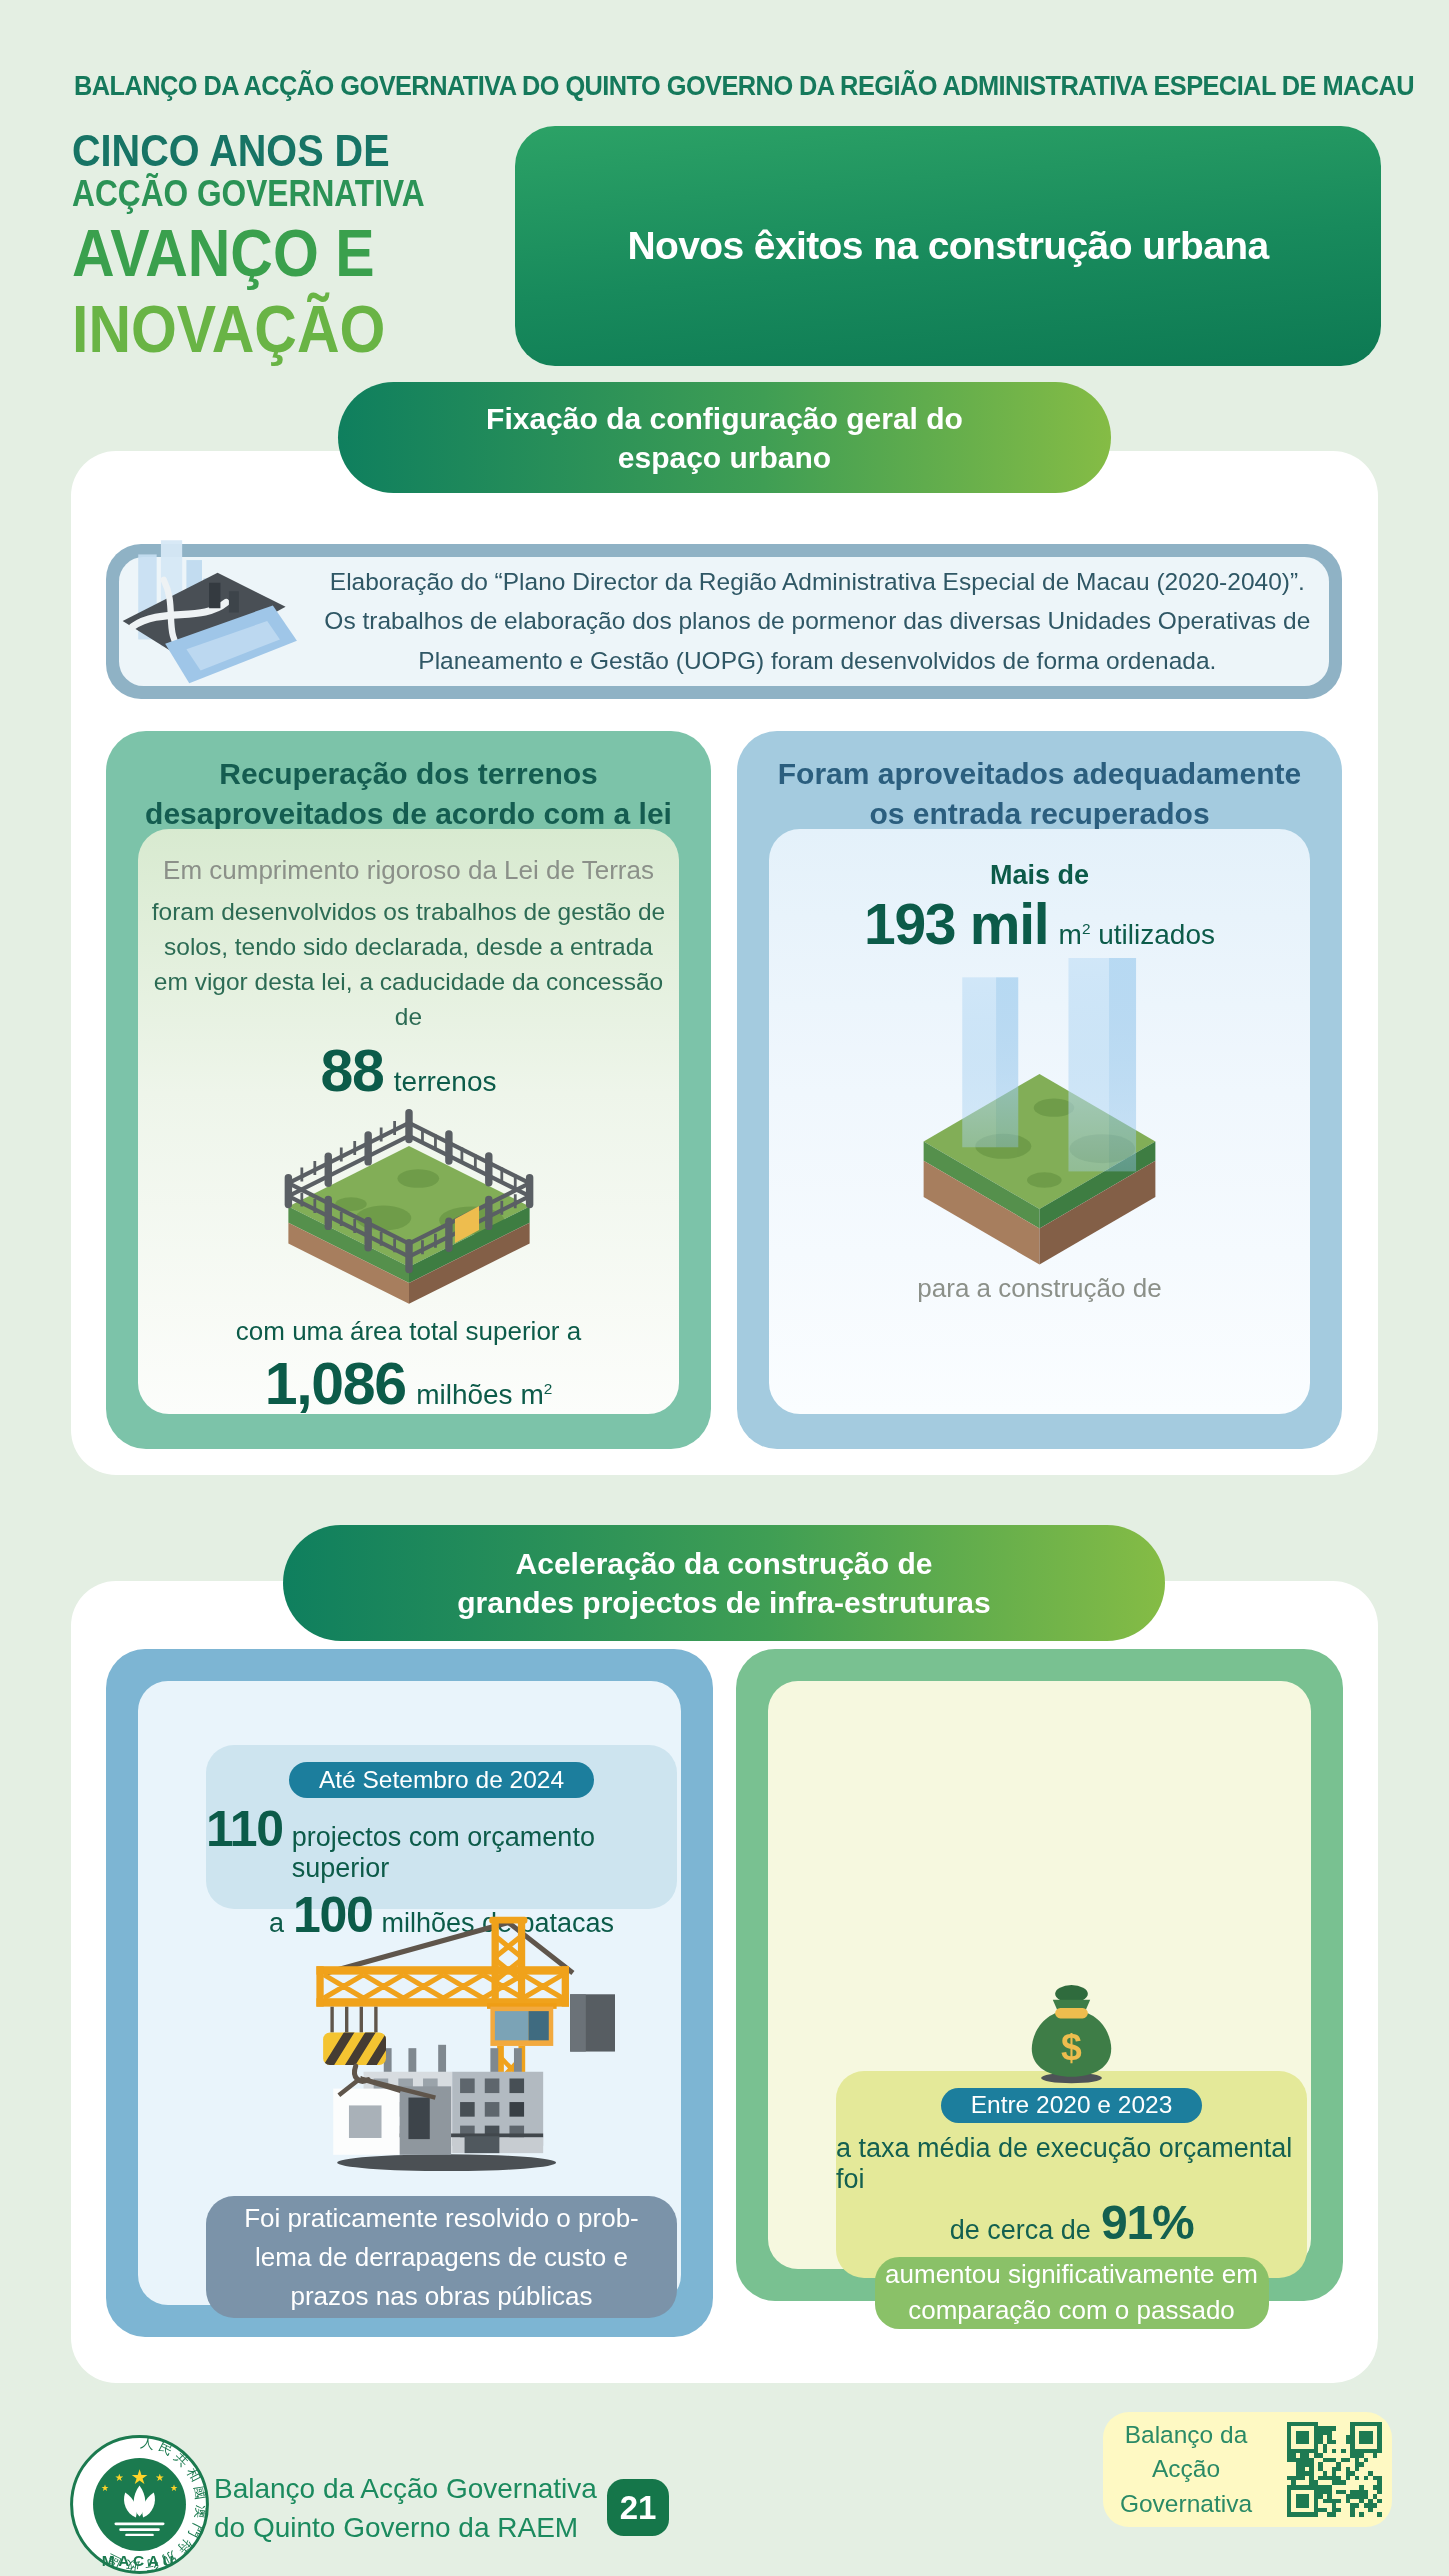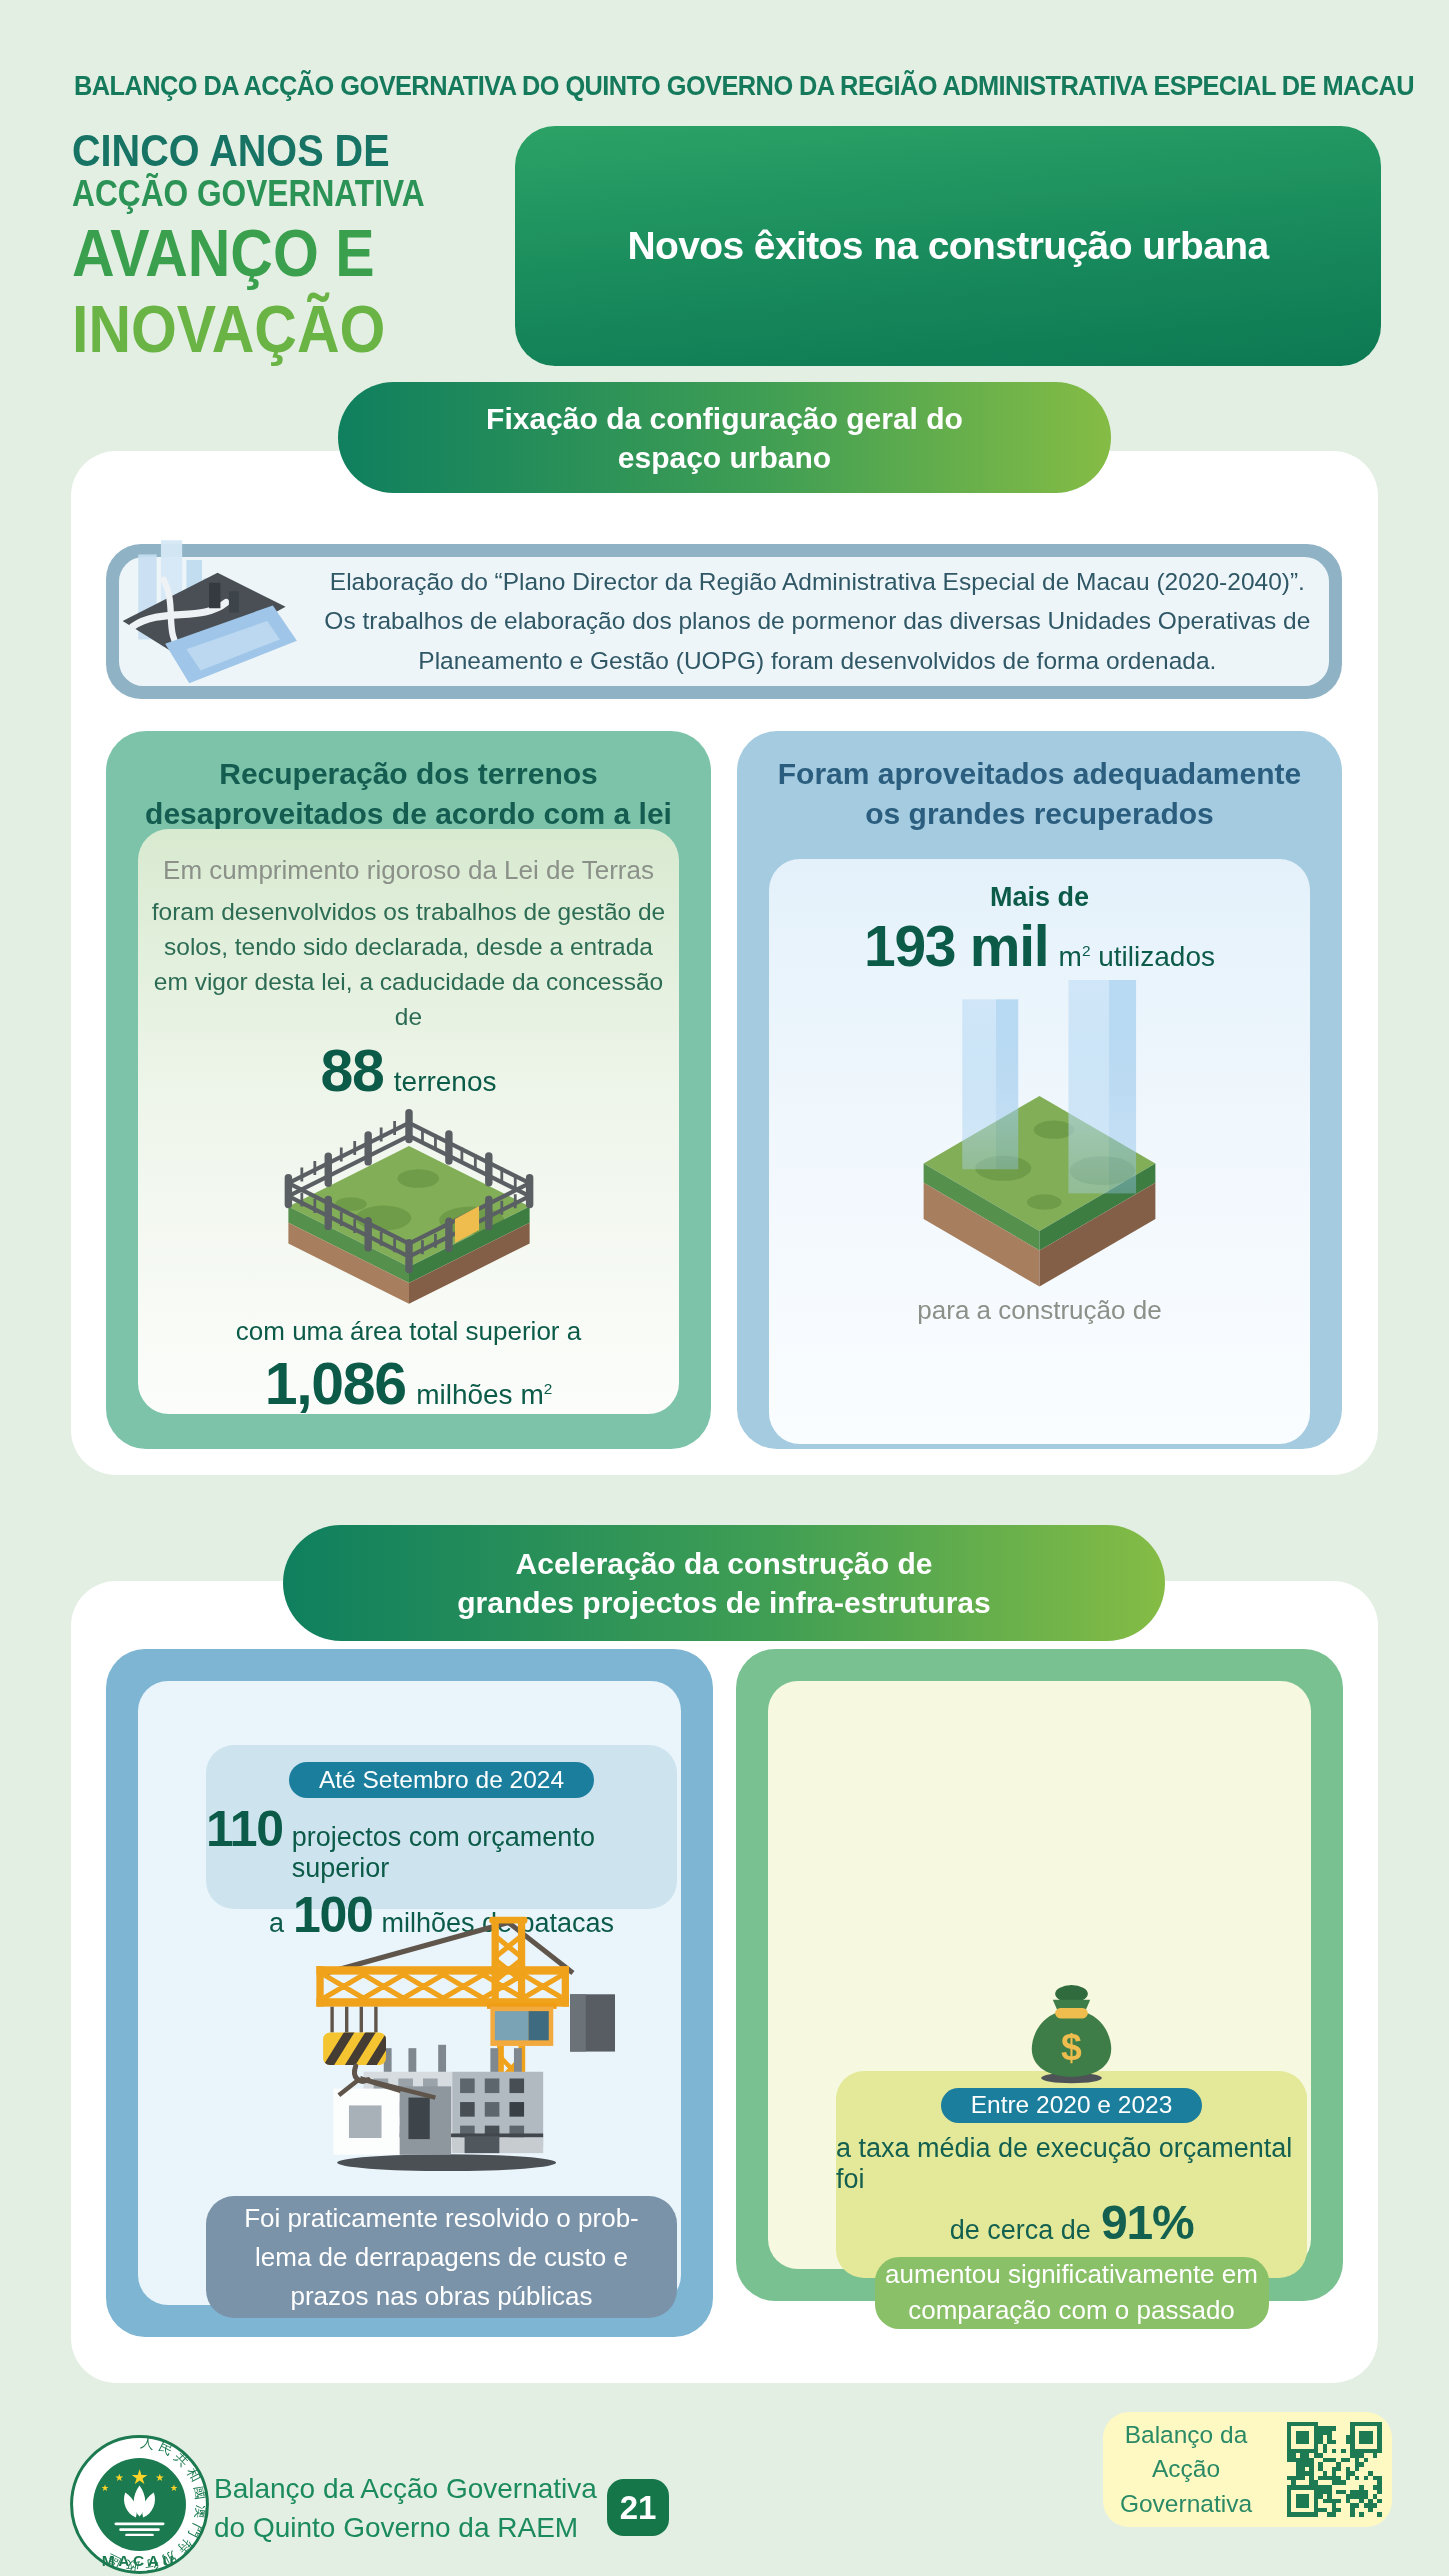--- a/index.html
+++ b/index.html
@@ -46,21 +46,21 @@
   
   .topcard { top:731px; width:605px; height:718px; border-radius:40px; z-index:2; }
   .greencard { left:106px; background:#7cc3a9; }
   .bluecard  { left:737px; background:#a4cbdf; }
   .topcard .cardtitle { margin-top:23px; text-align:center; font-size:30px; font-weight:700; line-height:1.32; }
   .greencard .cardtitle { color:#145c50; }
   .bluecard  .cardtitle { color:#2b5e7e; }
   .topcard .inner { position:absolute; left:32px; top:98px; width:541px; height:585px; border-radius:31px;
     display:flex; flex-direction:column; align-items:center; }
   .greencard .inner { background:linear-gradient(180deg,#d8ead0 0%,#eef5ea 45%,#fcfdfb 100%); padding-top:26px; gap:7.7px; }
-  .bluecard  .inner { background:linear-gradient(180deg,#e4f1fa 0%,#f0f7fd 45%,#fafdff 100%); padding-top:23px; gap:5.2px;margin-top:30px; }
+  .bluecard  .inner { background:linear-gradient(180deg,#e4f1fa 0%,#f0f7fd 45%,#fafdff 100%); padding-top:31px; gap:5.2px; }
 
   .gray-lead { font-size:26px; color:#8b9089; }
   .body-green { font-size:24.5px; line-height:1.44; color:#2c6b54; text-align:center; width:515px; }
   .statrow { display:flex; align-items:baseline; gap:10.3px; justify-content:center; }
   .statrow .big { font-size:59px; font-weight:700; letter-spacing:-1.3px; color:#0c5b49; line-height:1; }
   .statrow .unit { font-size:28px; color:#0c5b49; }
   .area-label { font-size:26px; color:#0c5b49; }
   .lead-bold { font-size:27px; font-weight:700; color:#0c5b49; }
   .body-green2 { font-size:26px; line-height:1.45; color:#17604e; text-align:center; width:547px; }
   sup { font-size:.55em; }
@@ -209,21 +209,21 @@
     <div class="statrow">
       <span class="big">1,086</span>
       <span class="unit"><span>milhões m</span><sup>2</sup></span>
     </div>
   </div>
 </div>
 
 <div class="abs topcard bluecard">
   <div class="cardtitle">
     <div>Foram aproveitados adequadamente</div>
-    <div>os grandes recuperados</div>
+    <div>os entrada recuperados</div>
   </div>
   <div class="inner">
     <div class="lead-bold">Mais de</div>
     <div class="statrow">
       <span class="big" style="font-size:57px">193 mil</span>
       <span class="unit"><span>m</span><sup>2</sup> <span>utilizados</span></span>
     </div>
     <svg width="309" height="309" viewBox="0 0 640 640">
       <defs>
         <linearGradient id="barG" x1="0" y1="0" x2="0" y2="1">

